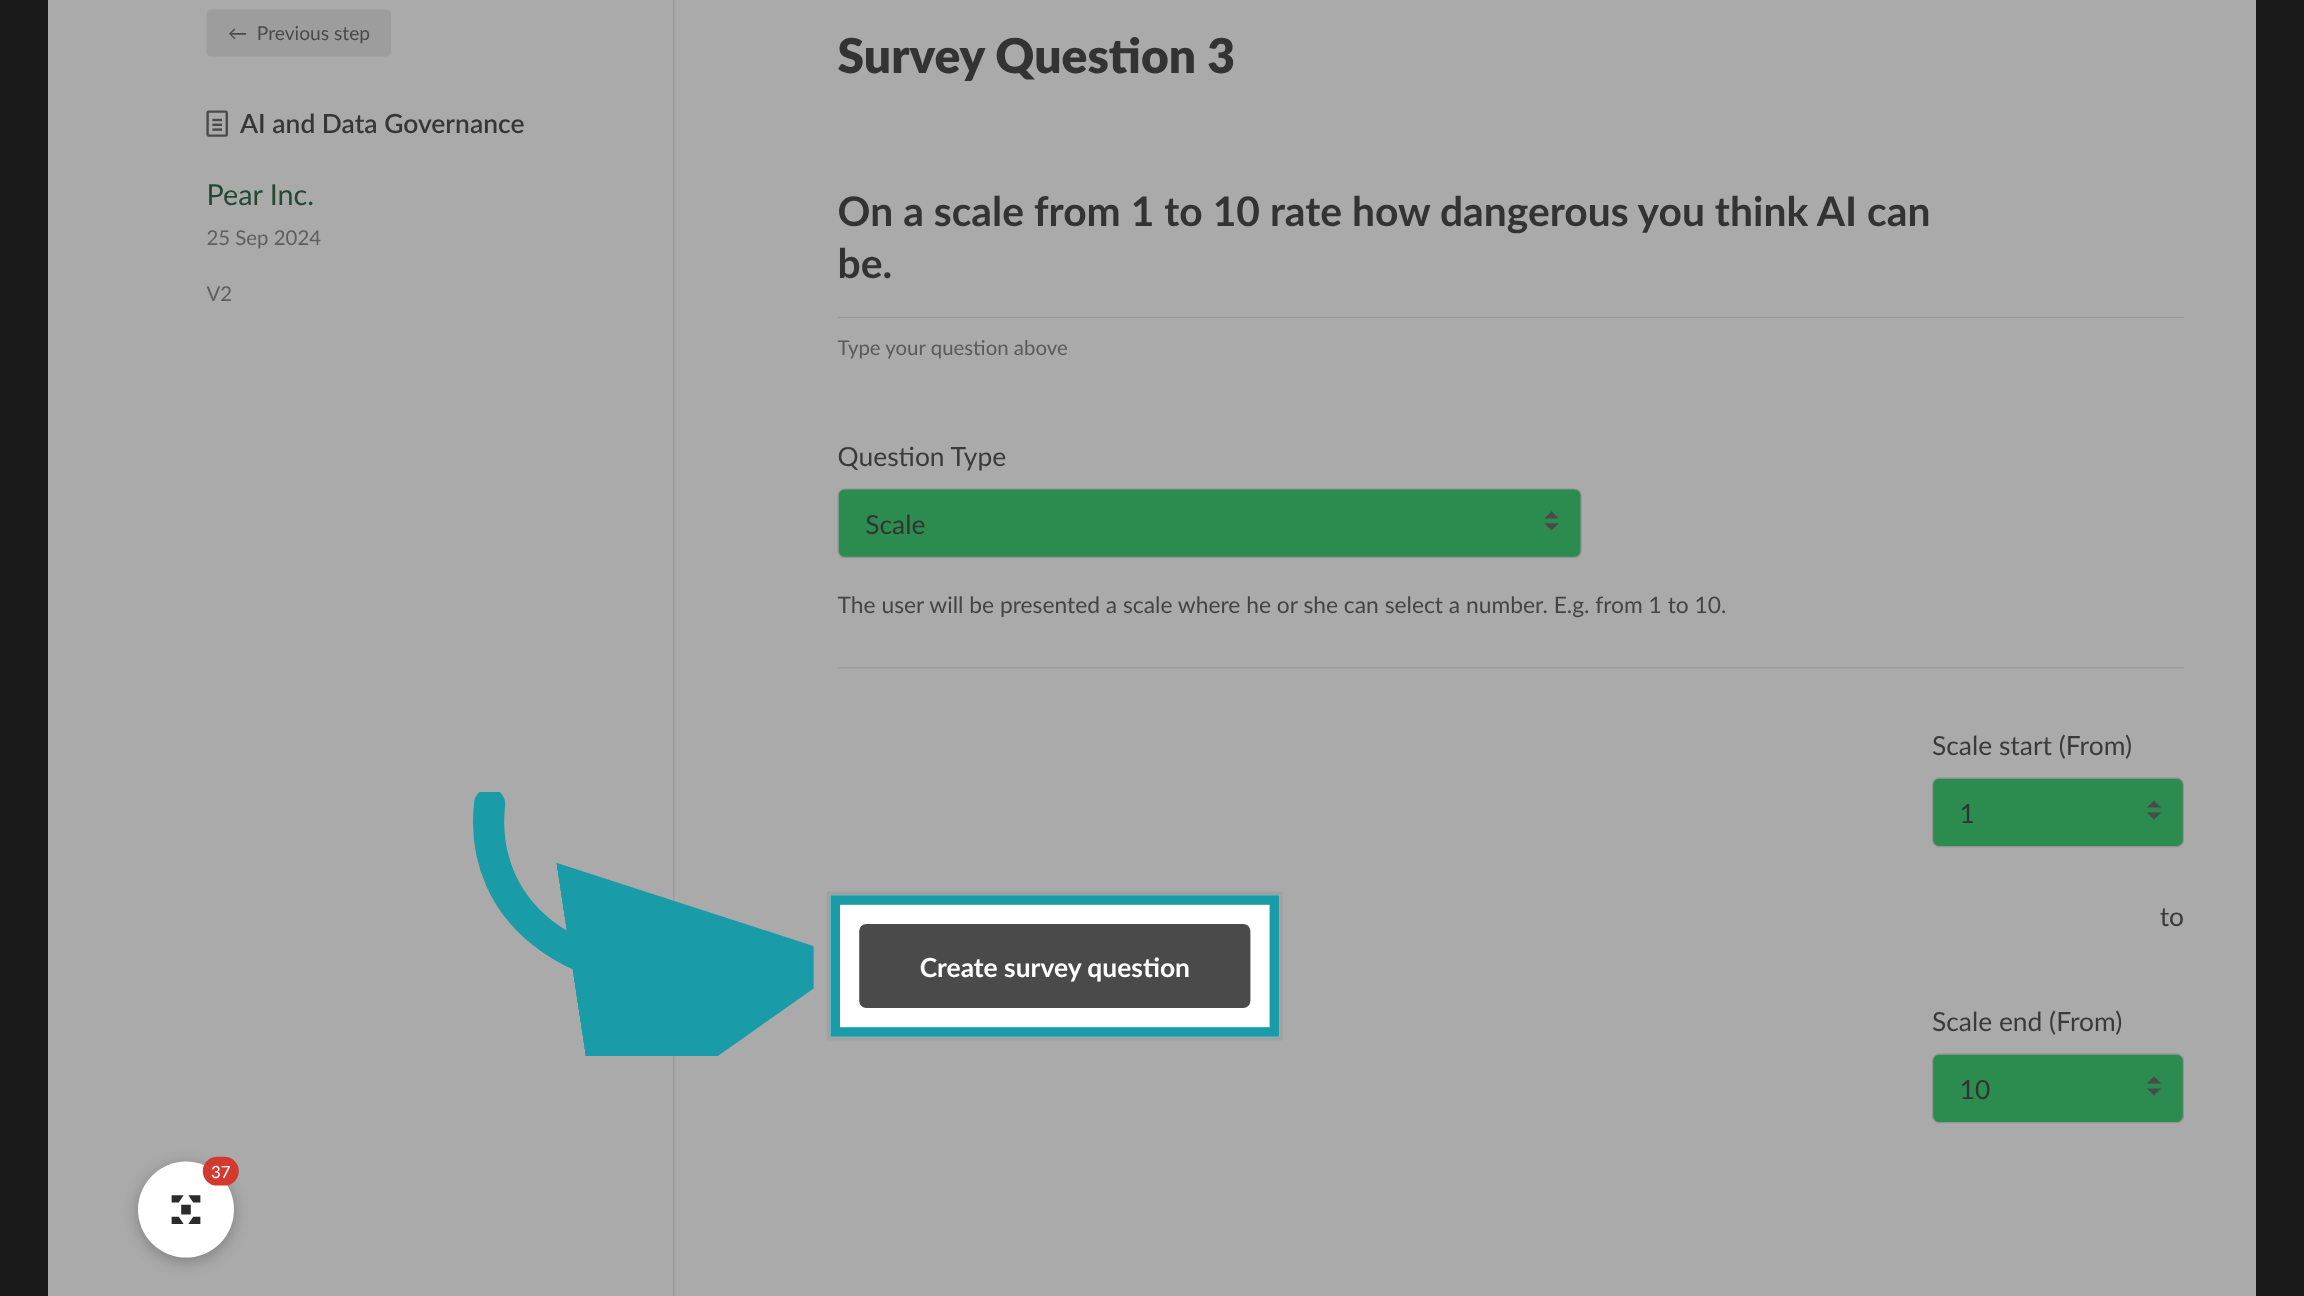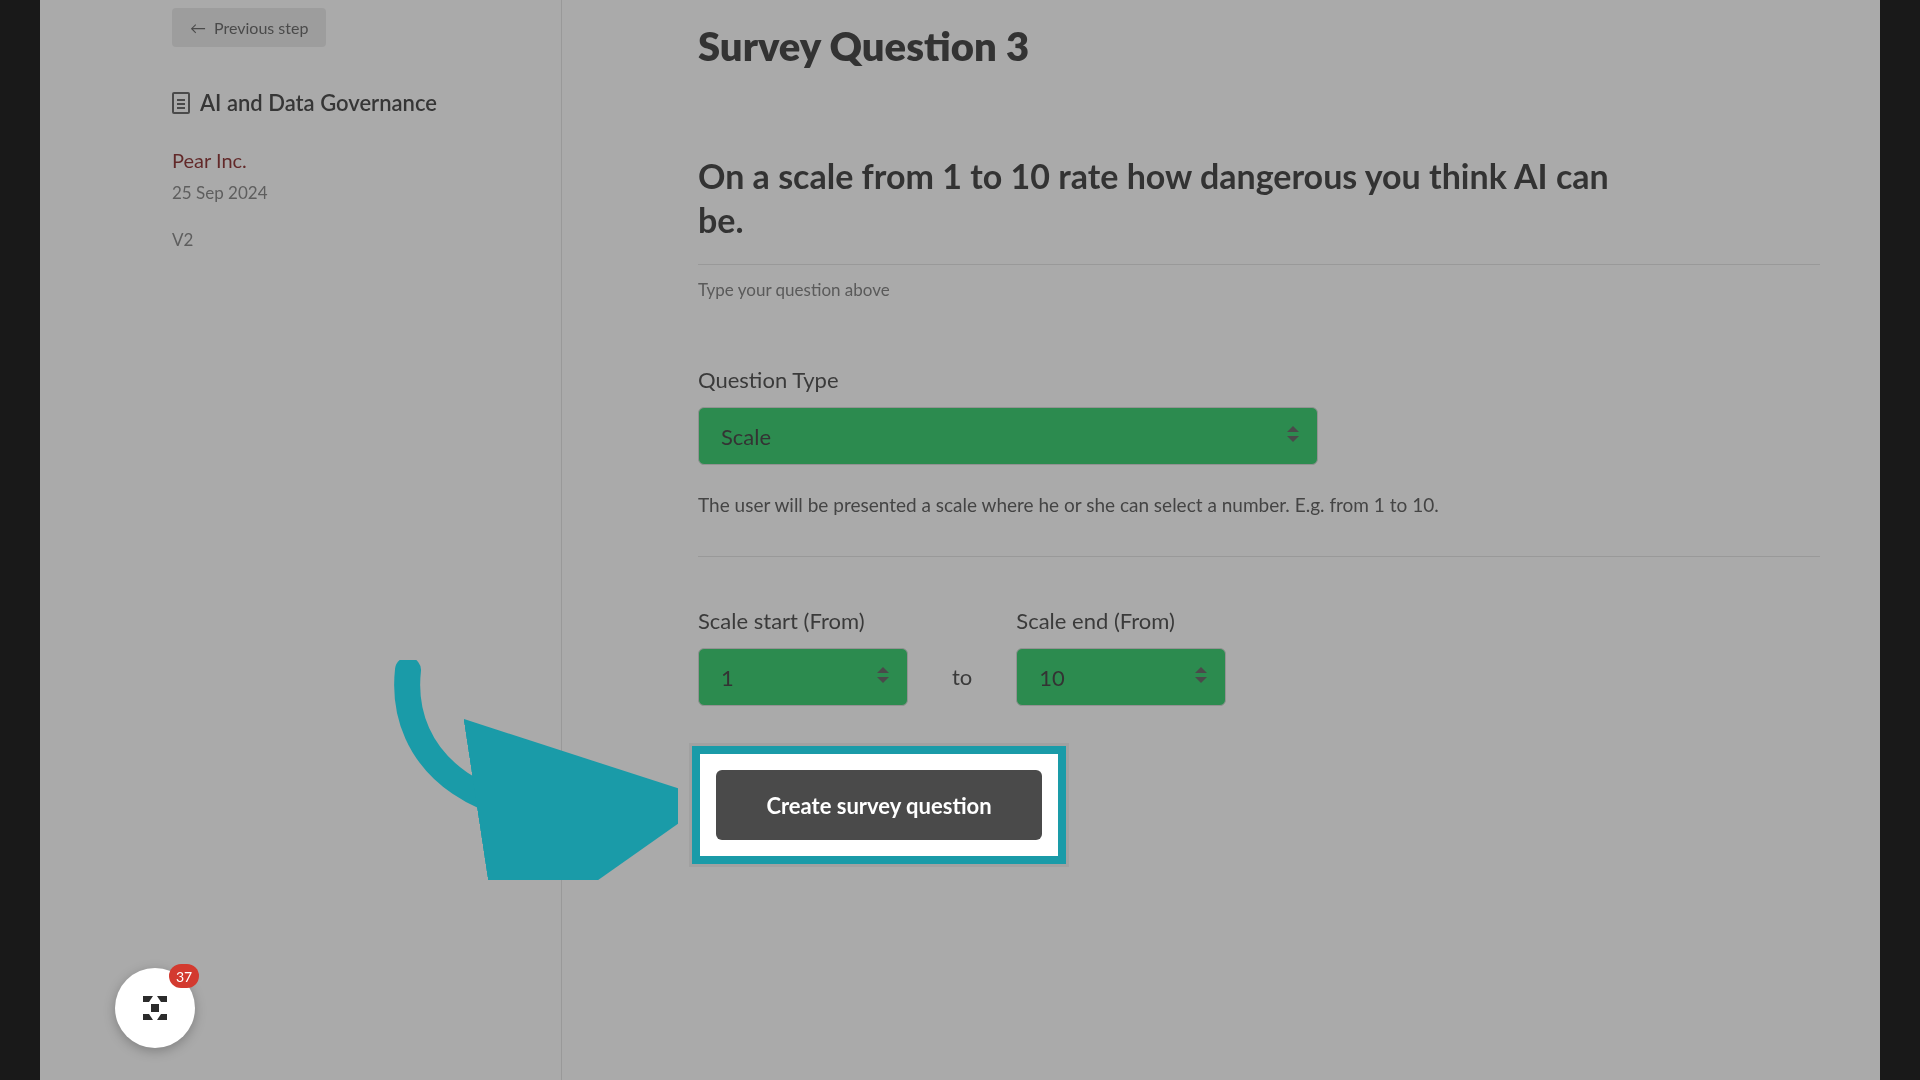--- a/index.html
+++ b/index.html
@@ -57,21 +57,21 @@
     margin-top:42px;
     display:flex; align-items:center; gap:10px;
     color:#333; font-size:22px; font-weight:600;
   }
   .doc-icon{
     width:18px;height:22px;border:2px solid #555;border-radius:2px;position:relative;
   }
   .doc-icon:before{
     content:"";position:absolute;left:3px;top:5px;width:8px;height:2px;background:#555;box-shadow:0 4px 0 #555,0 8px 0 #555;
   }
-  .company{margin-top:32px;color:#7f1d1d;font-size:20px;}
+  .company{margin-top:32px;color:#14532d;font-size:24px;}
   .date{margin-top:10px;color:#787878;font-size:17px;}
   .version{margin-top:26px;color:#787878;font-size:17px;}
 
   .main{
     flex:1;
     padding:0 60px 0 136px;
   }
   h1{font-size:40px;font-weight:800;color:#2e2e2e;margin:22px 0 0 0;}
   h2{font-size:34px;font-weight:700;color:#2e2e2e;line-height:1.3;margin:84px 0 0 0;max-width:960px;}
   .qhint{border-top:1px solid #dcdcdc;margin-top:22px;padding-top:14px;color:#707070;font-size:17px;}
@@ -89,21 +89,21 @@
     width:0;height:0;position:relative;
   }
   .caret:before{
     content:"";position:absolute;left:-8px;top:-10px;border-left:6px solid transparent;border-right:6px solid transparent;border-bottom:6px solid #555;
   }
   .caret:after{
     content:"";position:absolute;left:-8px;top:0px;border-left:6px solid transparent;border-right:6px solid transparent;border-top:6px solid #555;
   }
   .help{margin-top:28px;color:#4b4b4b;font-size:19px;}
   .hr{border-top:1px solid #dcdcdc;margin-top:40px;}
-  .scale-row{display:flex;align-items:flex-end;gap:44px;margin-top:50px;}
+  .scale-row{display:flex;align-items:flex-end;gap:44px;margin-top:50px;flex-direction:column;}
   .scale-col .label{margin-top:0;}
   .scale-col .select{width:210px;margin-top:14px;}
   .to{font-size:22px;color:#3a3a3a;padding-bottom:16px;}
 
   .highlight-frame{
     position:absolute;
     left:692px; top:746px;
     width:374px; height:118px;
     border:8px solid var(--accent);
     background:#fff;

